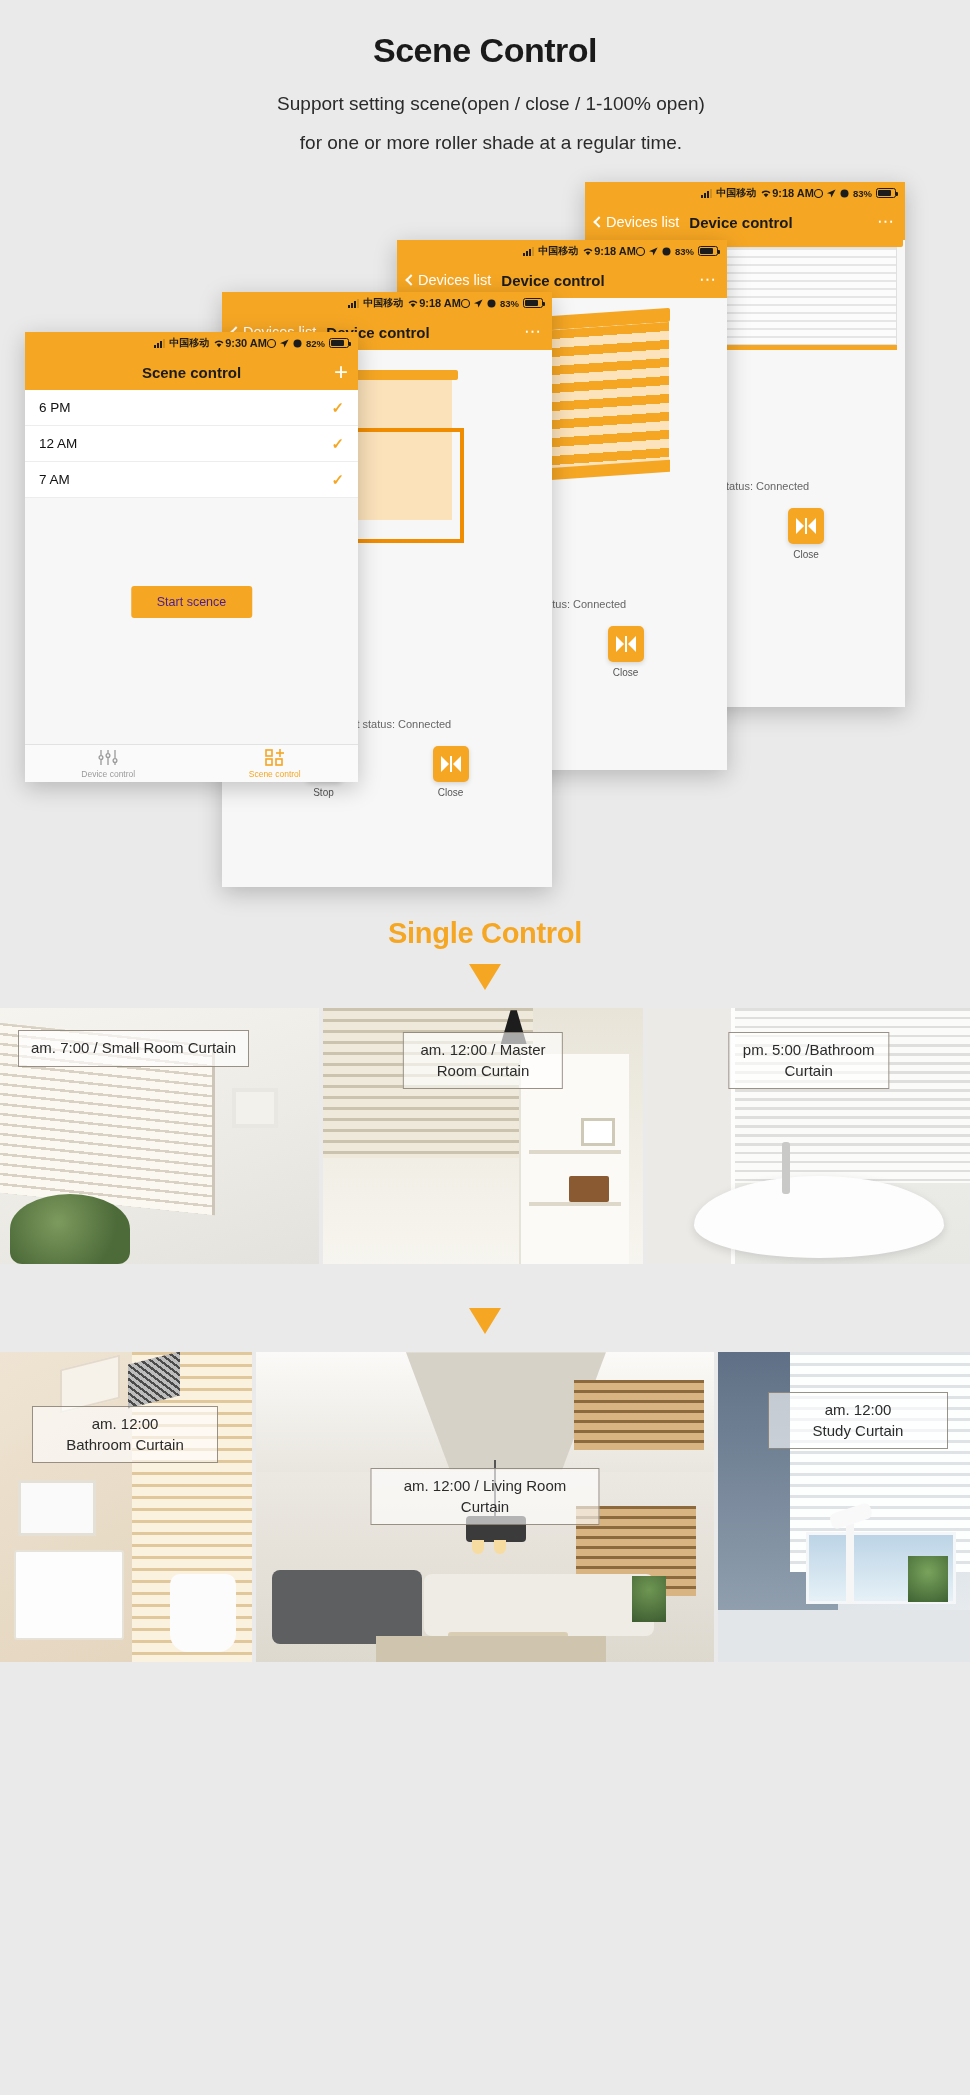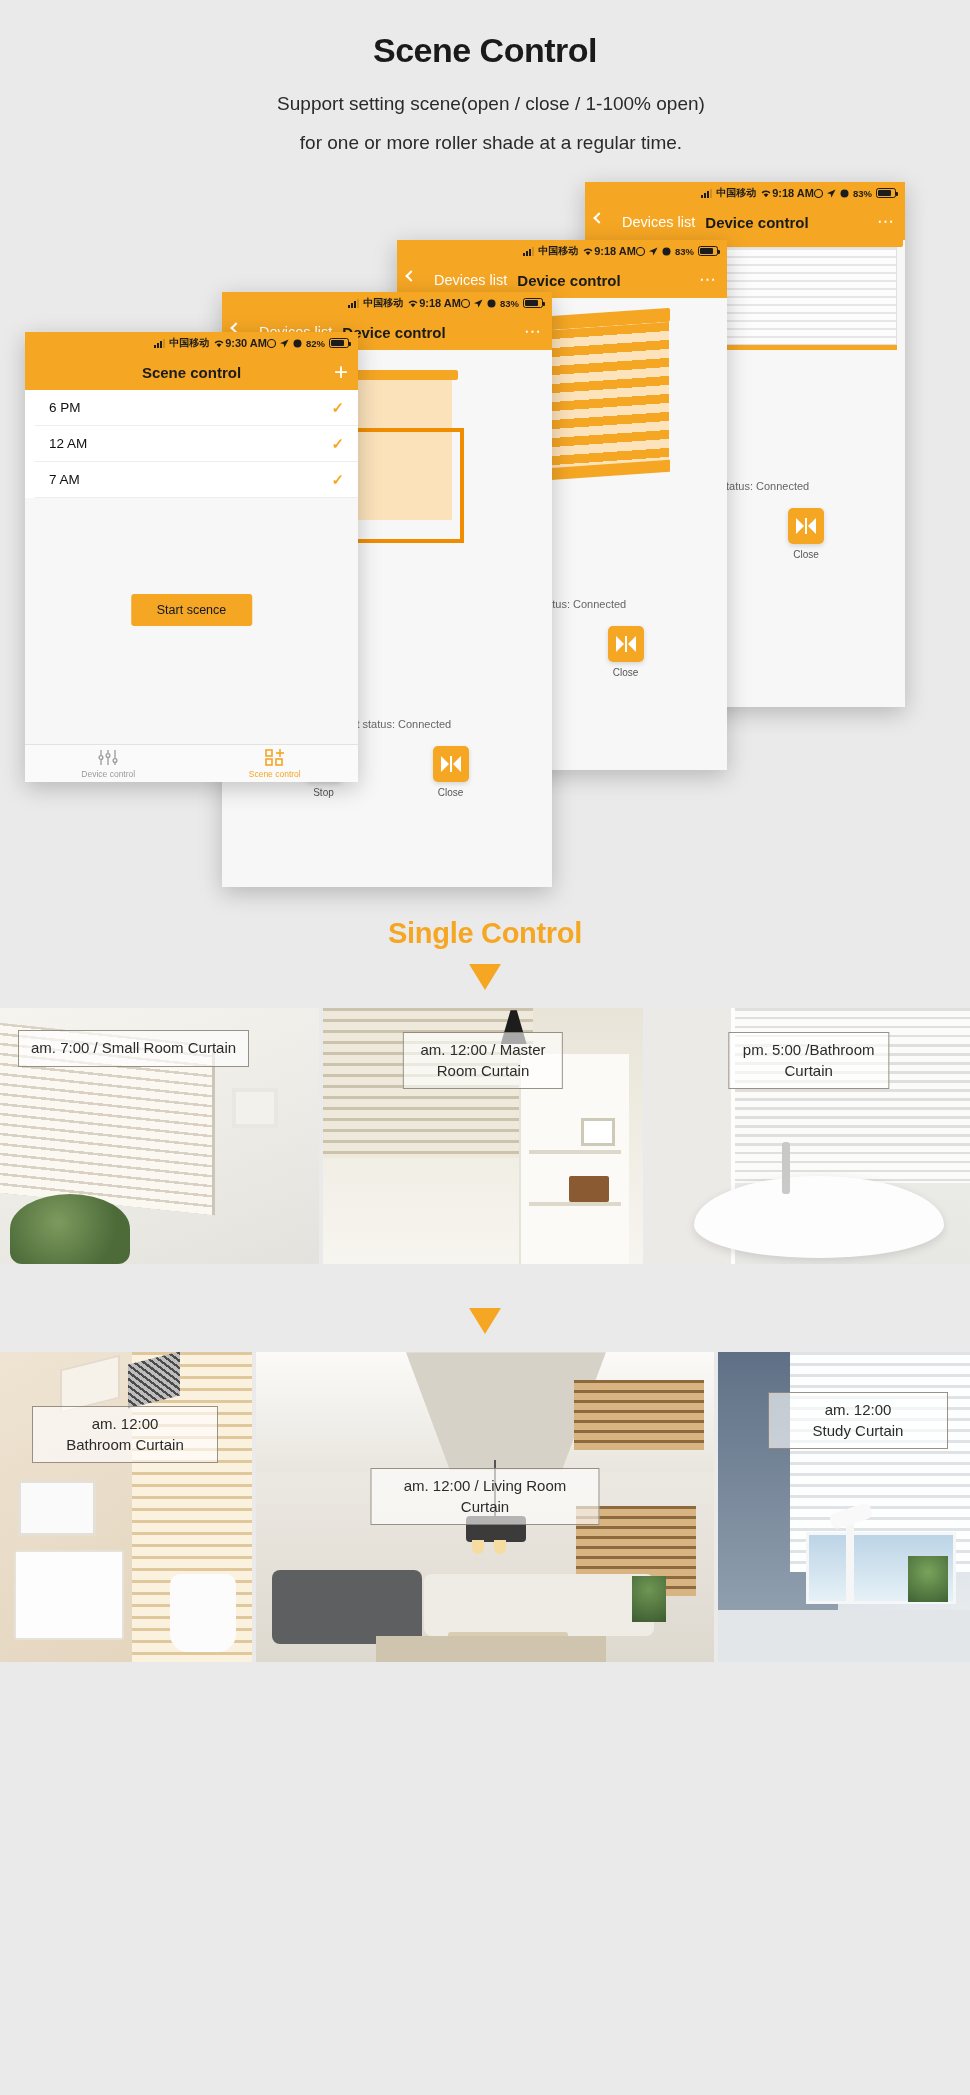--- a/index.html
+++ b/index.html
@@ -54,47 +54,47 @@
   .batt::after {
     content:""; position:absolute; right:-3px; top:3px; width:1.6px; height:4px;
     background:#1c1c1c; border-radius:0 1px 1px 0;
   }
   .batt span { display:block; height:100%; background:#1c1c1c; border-radius:1px; }
 
   .navbar {
     background: #f5a623; height: 36px; position: relative;
     display: flex; align-items: center; padding: 0 10px;
   }
-  .nav-back { display:flex; gap:19px; color:#fff; font-size:14.5px; }
+  .nav-back { display:flex; align-items:center; gap:3px; color:#fff; font-size:14.5px; }
   .chev {
     width:8px; height:8px; border-left:2.4px solid #fff; border-bottom:2.4px solid #fff;
     transform: rotate(45deg); display:inline-block;
   }
   .nav-title {
     font-size: 15px; font-weight: bold; color: #1b1b1b; margin-left: 10px;
   }
   .nav-title-center {
     position:absolute; left:0; right:0; text-align:center;
     font-size:15px; font-weight:bold; color:#1b1b1b;
   }
   .nav-dots { margin-left:auto; color:#fff; font-size:17px; letter-spacing:1px; line-height:0.4; }
   .nav-plus { margin-left:auto; color:#fff; font-size:24px; font-weight:300; line-height:1; z-index:2; }
 
   
   .scene-body { background:#fff; height: calc(100% - 58px); display:flex; flex-direction:column; }
-  .scene-list { background:#fff;padding-left:10px; }
+  .scene-list { background:#fff; }
   .scene-row {
     height: 36px; display:flex; align-items:center; justify-content:space-between;
     padding: 0 14px; border-bottom: 1px solid #ededed; font-size:13.5px; color:#111;
   }
   .check { color:#f5a623; font-size:15px; font-weight:bold; }
   .scene-fill { flex:1; background:#f7f7f7; position:relative; }
   .start-btn {
-    position:absolute; left:50%; transform:translateX(-50%); top: 96px;
-    background:#f5a623; color:#0f172a; font-size:12.5px;
+    position:absolute; left:50%; transform:translateX(-50%); top: 88px;
+    background:#f5a623; color:#4c1d95; font-size:12.5px;
     padding: 9px 26px; border-radius:3px; white-space:nowrap;
   }
   .tabbar {
     height: 38px; background:#fafafa; border-top:1px solid #e2e2e2;
     display:flex; align-items:center;
   }
   .tab { flex:1; text-align:center; font-size:8.5px; color:#9a9a9a; }
   .tab.active { color:#f5a623; }
   .tab-ico { display:block; height:17px; margin-bottom:3px; }
   .tab-ico svg { height:17px; }

